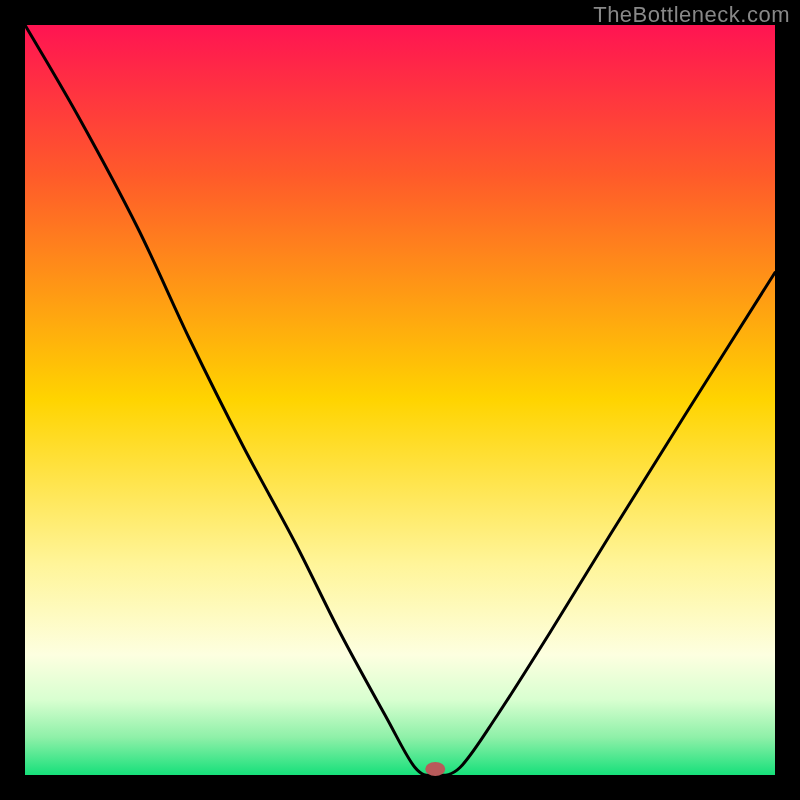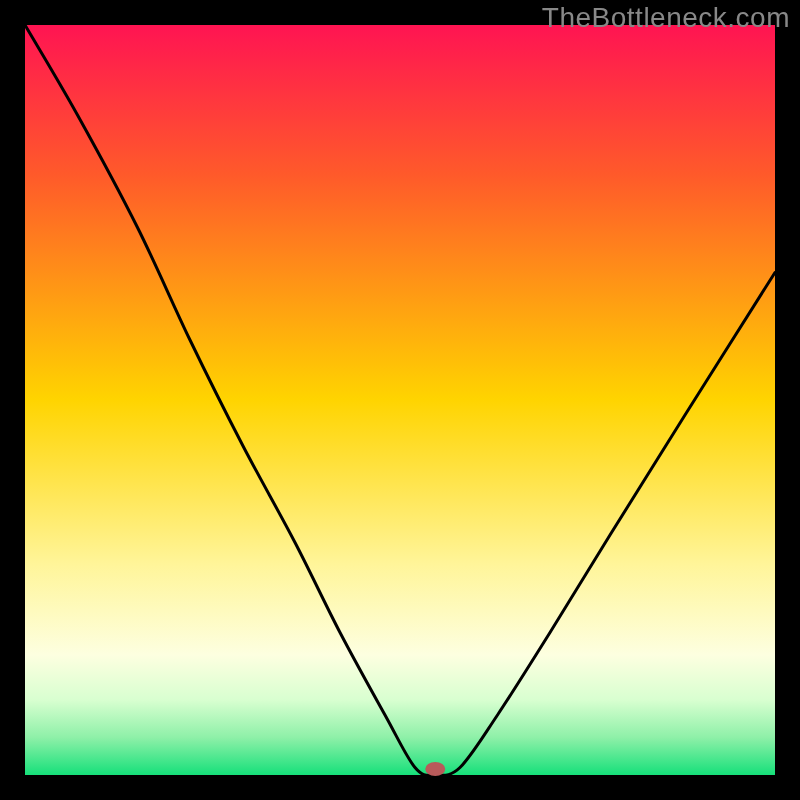--- a/index.html
+++ b/index.html
@@ -15,21 +15,21 @@
     width: 800px;
     height: 800px;
     background: #000;
   }
   .watermark {
     position: absolute;
     top: 2px;
     right: 10px;
     color: #888;
     font-family: Arial, Helvetica, sans-serif;
-    font-size: 28px;
+    font-size: 22px;
     font-weight: 400;
     letter-spacing: 0.5px;
     z-index: 20;
   }
   svg.chart {
     position: absolute;
     left: 0;
     top: 0;
     z-index: 1;
   }

